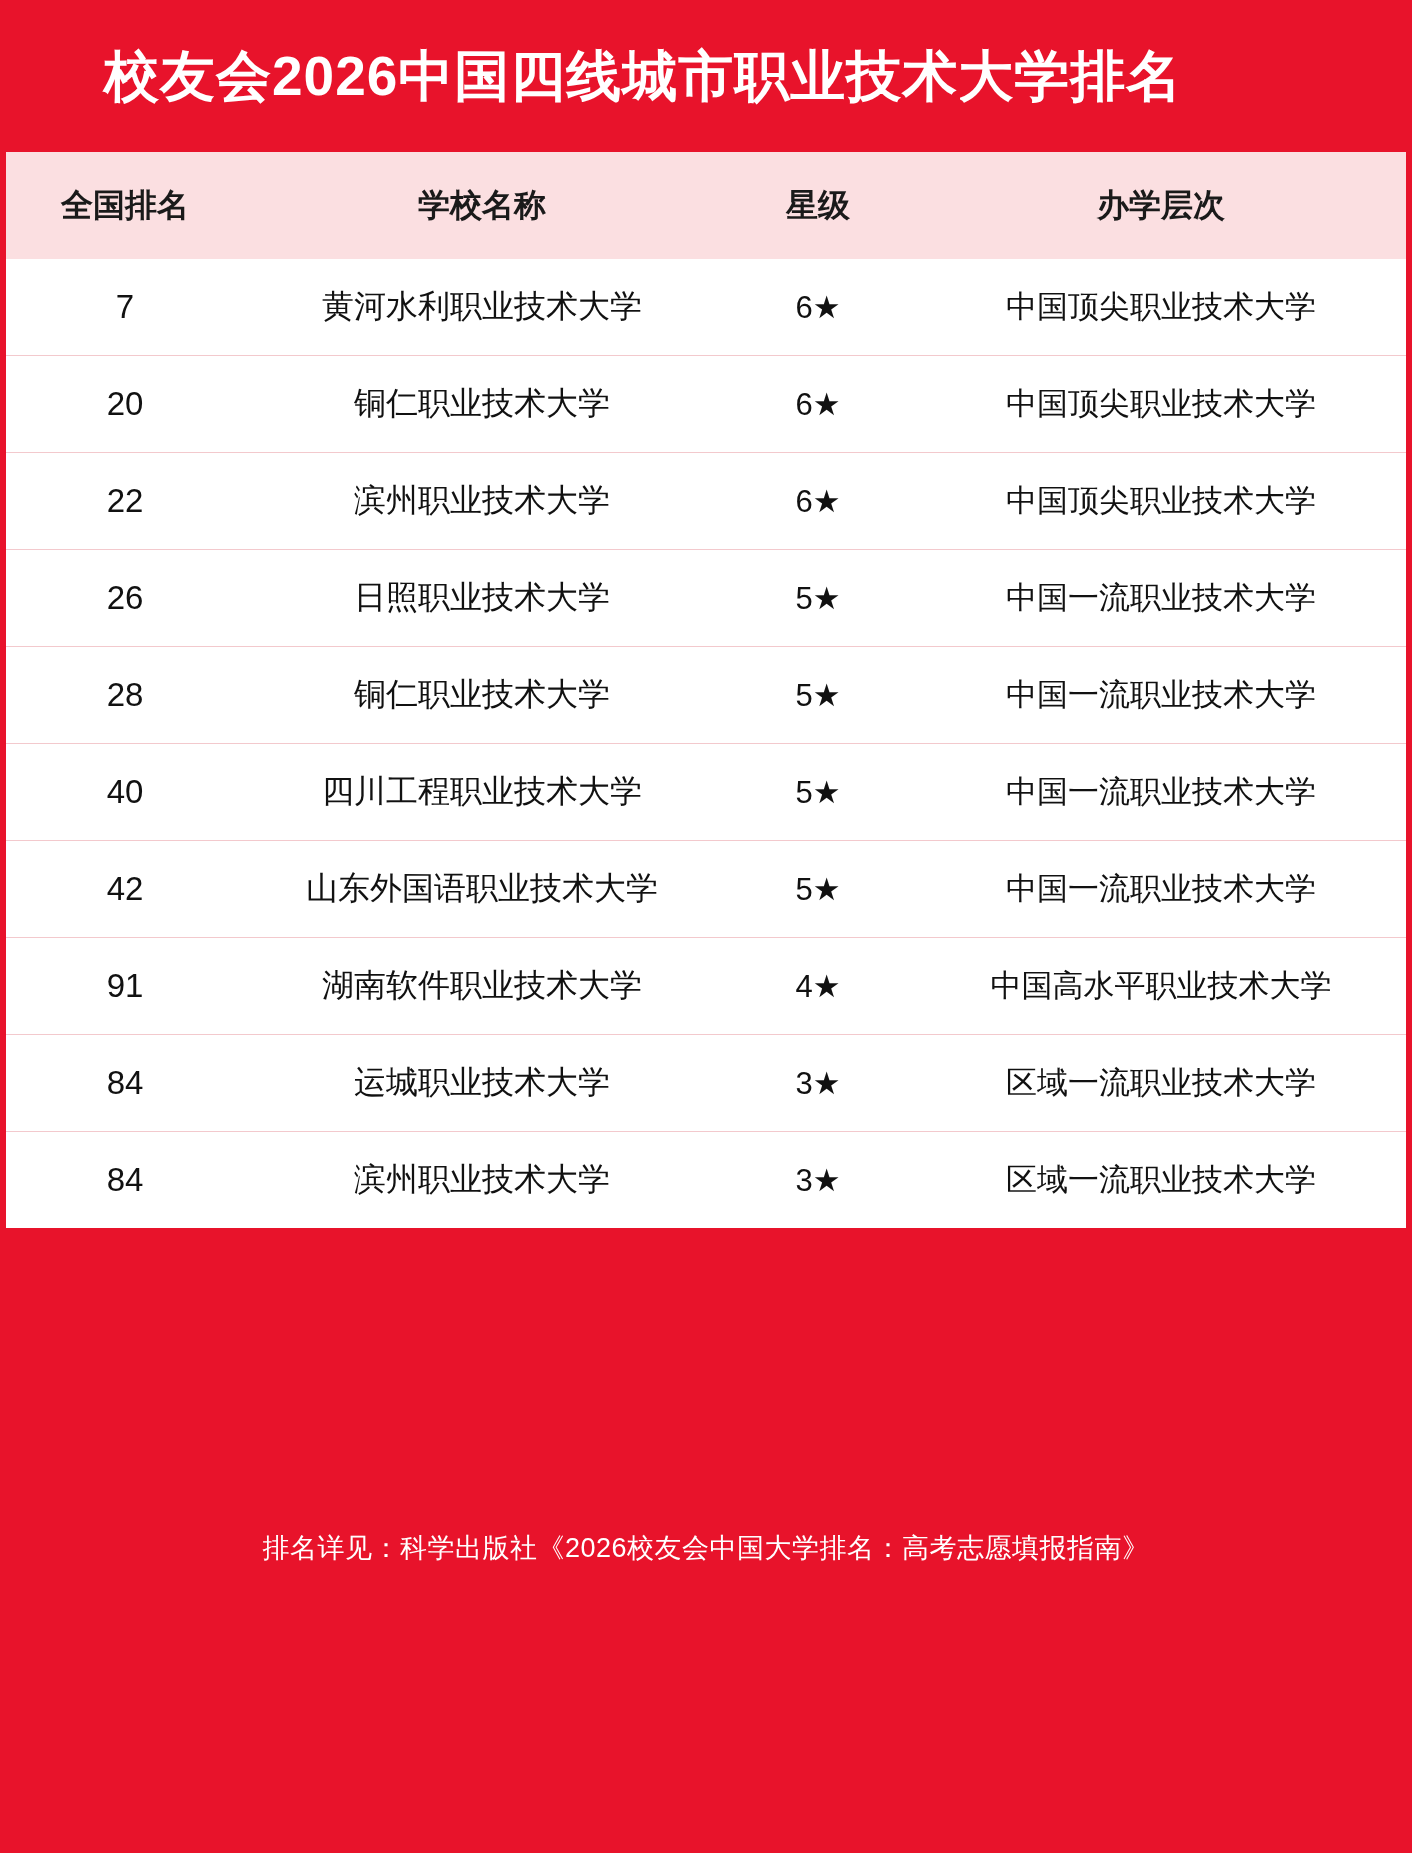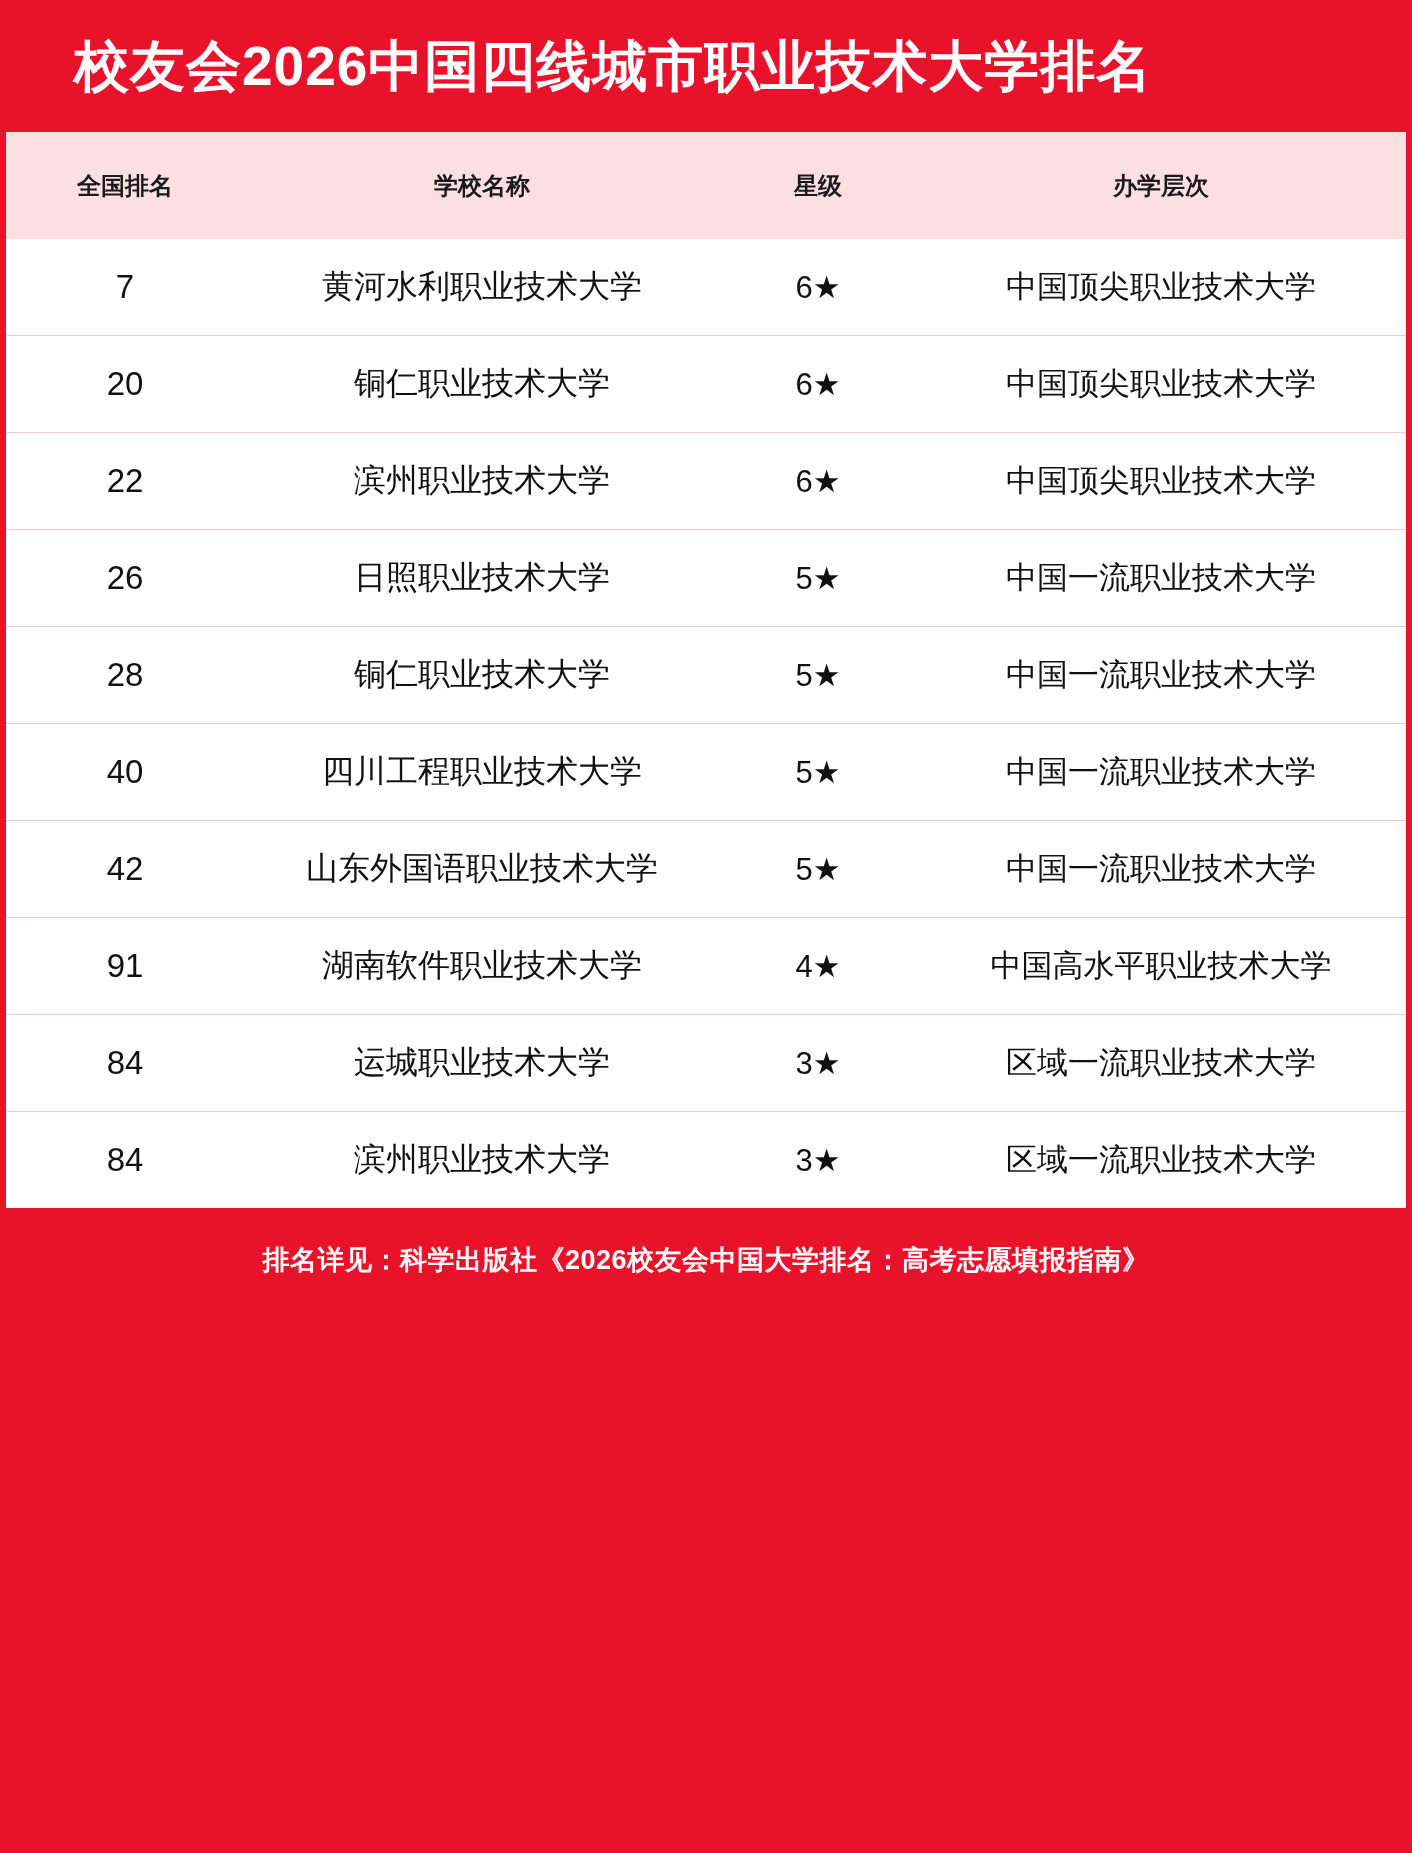--- a/index.html
+++ b/index.html
@@ -13,24 +13,24 @@
   }
   .page {
     width: 1412px;
     min-height: 1853px;
     background: #e8132b;
     box-sizing: border-box;
     display: flex;
     flex-direction: column;
   }
   .title-bar {
-    height: 132px;
+    height: 152px;
     display: flex;
     align-items: center;
-    padding-left: 74px;
+    padding-left: 104px;
     box-sizing: border-box;
   }
   .title-bar h1 {
     margin: 0;
     color: #ffffff;
     font-size: 55px;
     font-weight: bold;
     letter-spacing: 1px;
     line-height: 1.1;
   }
@@ -41,21 +41,21 @@
   }
   table {
     width: 100%;
     border-collapse: collapse;
     table-layout: fixed;
   }
   thead tr {
     background: #fbdfe1;
   }
   thead th {
-    font-size: 24px;
+    font-size: 32px;
     font-weight: bold;
     color: #1a1a1a;
     height: 105px;
     vertical-align: middle;
     text-align: center;
     border: none;
   }
   tbody td {
     font-size: 31px;
     color: #111111;
@@ -72,24 +72,24 @@
   col.c-name { width: 34%; }
   col.c-star { width: 14%; }
   col.c-level { width: 35%; }
   .cell-rank { font-size: 33px; }
   .cell-name { font-size: 32px; }
   .cell-star { font-size: 31px; }
   .cell-level { font-size: 31px; }
   .footer {
     flex: 1 1 auto;
     display: flex;
+    align-items: center;
     justify-content: center;
     padding: 34px 20px 20px 20px;
     box-sizing: border-box;
-    font-weight: bold;
   }
   .footer-text {
     color: #ffffff;
     font-size: 27px;
     letter-spacing: 0.5px;
     text-align: center;
   }
 </style>
 </head>
 <body>

